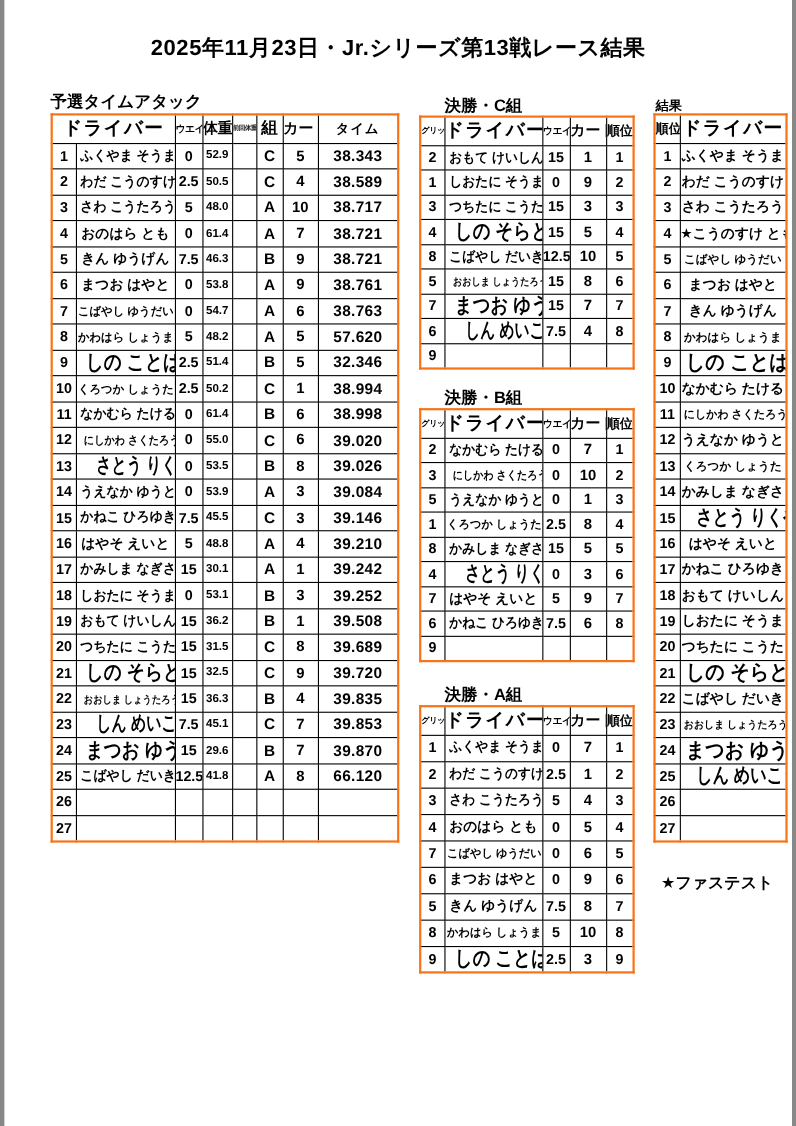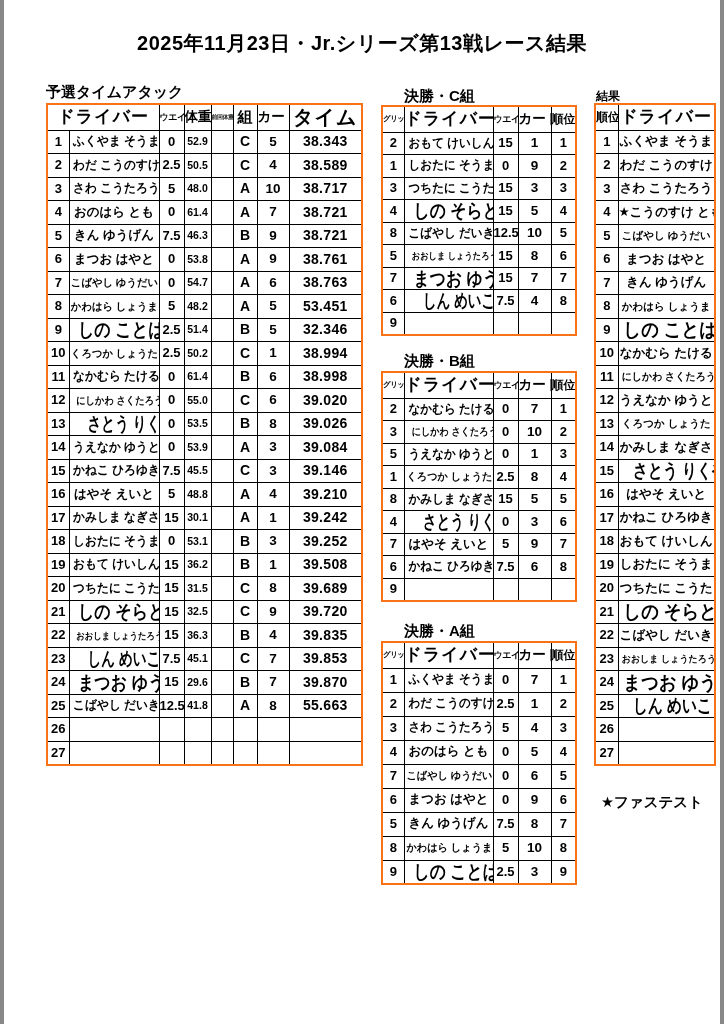--- a/index.html
+++ b/index.html
@@ -39,21 +39,21 @@
   .tbl-c th, .tbl-b th, .tbl-a th { height:26px; }
   .tbl-result th { height:26px; }
   .tbl-result td { height:23.5px; }
 
   th.h-driver { font-size:17px; letter-spacing:1px; }
   th.h-weight { font-size:9px;  letter-spacing:-0.5px; }
   th.h-bw     { font-size:13.5px; }
   th.h-prev   { font-size:6px;  letter-spacing:-0.5px; color:#222; }
   th.h-group  { font-size:15px; }
   th.h-kart   { font-size:13.5px; }
-  th.h-time   { font-size:20px; letter-spacing:1px;margin-top:16px; }
+  th.h-time   { font-size:12px; letter-spacing:1px;margin-top:16px; }
   th.h-grid   { font-size:7.5px; letter-spacing:-0.5px; }
   th.h-rank   { font-size:12px; }
 
   td.c-pos   { font-size:13px; }
   td.c-name  { font-size:12.5px; }
   td.c-wt    { font-size:13px; }
   td.c-bw    { font-size:10.5px; }
   td.c-prev  { font-size:10px; }
   td.c-grp   { font-size:14px; }
   td.c-kart  { font-size:13.5px; }
@@ -165,21 +165,21 @@
           <td class="c-time">38.763</td>
         </tr>
         <tr>
           <td class="c-pos">8</td>
           <td class="c-name"><span class="nm" style="font-size: 10.5px; transform: scaleX(0.981);">かわはら しょうま</span></td>
           <td class="c-wt">5</td>
           <td class="c-bw">48.2</td>
           <td class="c-prev"></td>
           <td class="c-grp">A</td>
           <td class="c-kart">5</td>
-          <td class="c-time">53.451</td>
+          <td class="c-time">57.620</td>
         </tr>
         <tr>
           <td class="c-pos">9</td>
           <td class="c-name"><span class="nm" style="font-size: 19px; transform: scaleX(0.846);">しの ことは</span></td>
           <td class="c-wt">2.5</td>
           <td class="c-bw">51.4</td>
           <td class="c-prev"></td>
           <td class="c-grp">B</td>
           <td class="c-kart">5</td>
           <td class="c-time">32.346</td>
@@ -335,21 +335,21 @@
           <td class="c-time">39.870</td>
         </tr>
         <tr>
           <td class="c-pos">25</td>
           <td class="c-name"><span class="nm" style="font-size: 12.5px; transform: scaleX(0.936);">こばやし だいき</span></td>
           <td class="c-wt">12.5</td>
           <td class="c-bw">41.8</td>
           <td class="c-prev"></td>
           <td class="c-grp">A</td>
           <td class="c-kart">8</td>
-          <td class="c-time">55.663</td>
+          <td class="c-time">66.120</td>
         </tr>
         <tr>
           <td class="c-pos">26</td>
           <td class="c-name"></td>
           <td class="c-wt"></td>
           <td class="c-bw"></td>
           <td class="c-prev"></td>
           <td class="c-grp"></td>
           <td class="c-kart"></td>
           <td class="c-time"></td>

